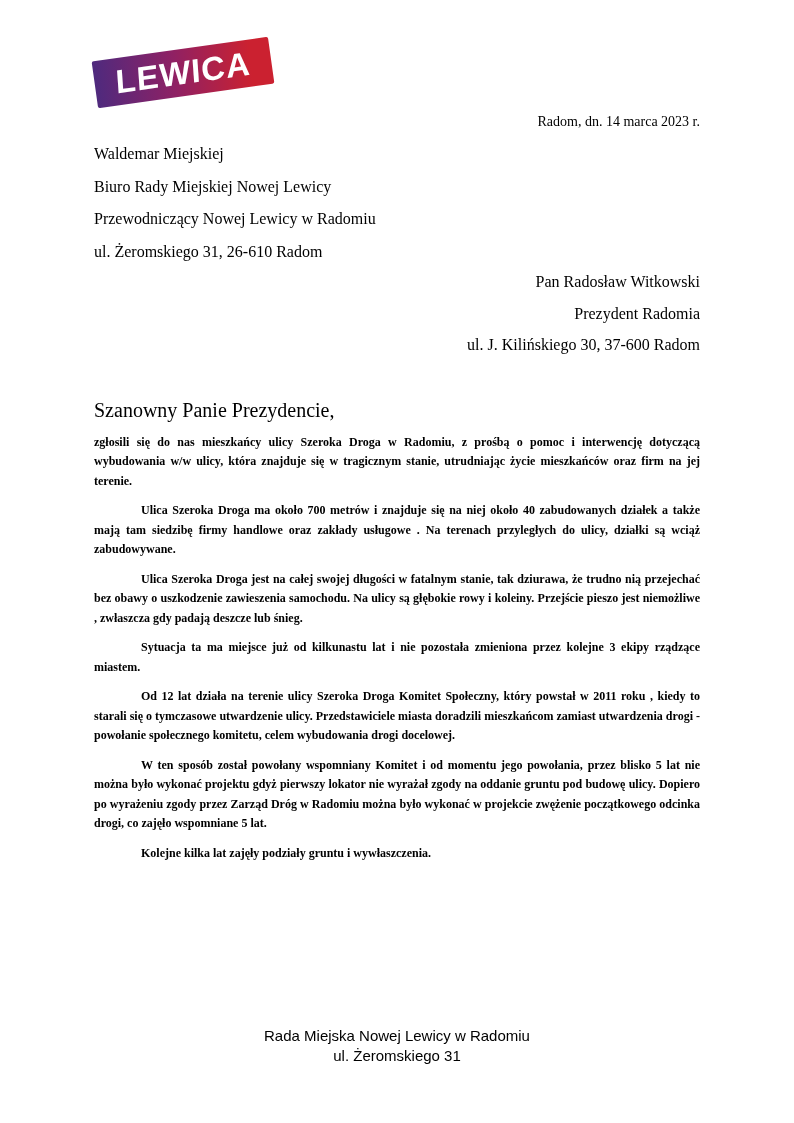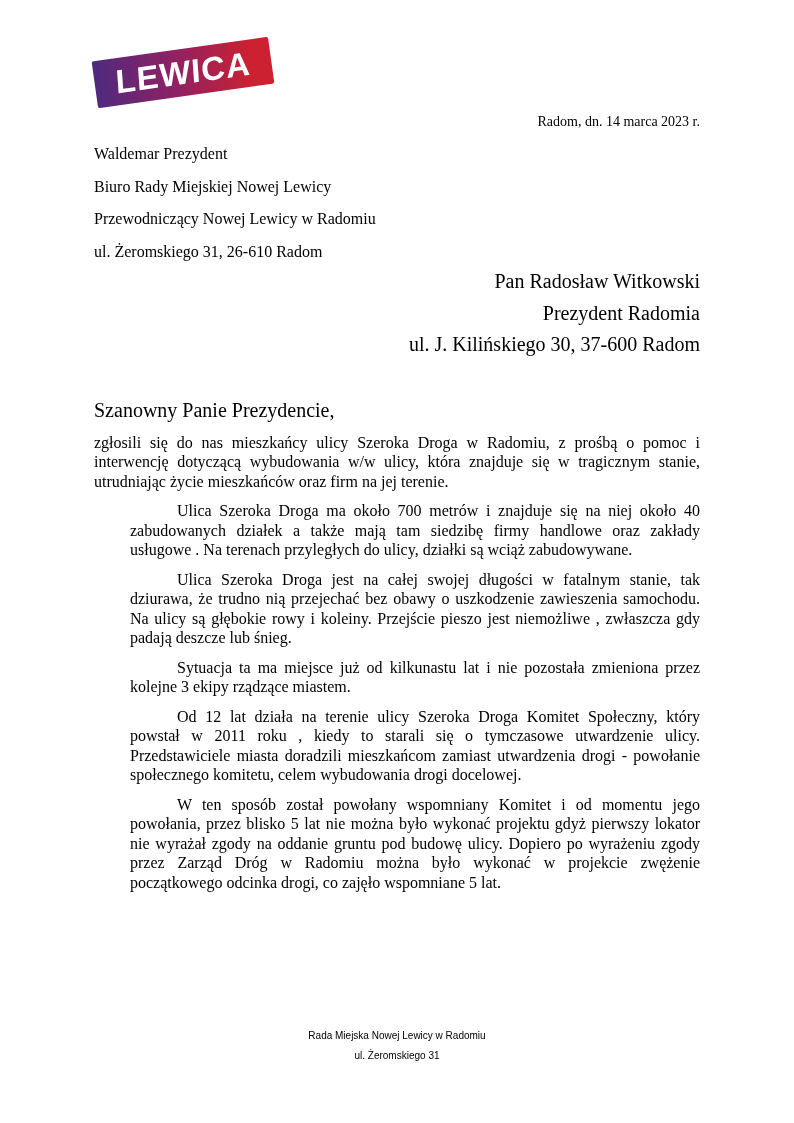--- a/index.html
+++ b/index.html
@@ -51,88 +51,90 @@
     top: 144px;
     left: 94px;
   }
   .sender-block p { margin: 0 0 13px 0; font-size: 16px; line-height: 19.5px; }
   .recipient-block {
     position: absolute;
     top: 272px;
     right: 94px;
     text-align: right;
   }
-  .recipient-block p { margin: 0 0 12px 0; font-size: 20px; line-height: 19.5px; }
+  .recipient-block p { margin: 0 0 12px 0; font-size: 16px; line-height: 19.5px; }
 
   
   .letter-body {
     position: absolute;
     top: 401px;
     left: 94px;
     width: 606px;
   }
   .salutation {
     margin: 0 0 12px 0;
     font-size: 20px;
     line-height: 19.5px;
   }
   .letter-body p.para {
     margin: 0 0 10px 0;
-    font-size: 16px;
+    font-size: 12px;
     line-height: 19.5px;
     text-align: justify;
+    font-weight: bold;
   }
-  .letter-body p.para.indent { text-indent: 47px; margin-left: 36px; }
+  .letter-body p.para.indent { text-indent: 47px; }
 
   
   .footer {
     position: absolute;
     top: 1026px;
     left: 0;
     right: 0;
     text-align: center;
     font-family: "Liberation Sans", sans-serif;
-    font-size: 10px;
+    font-size: 15px;
     line-height: 20px;
     color: #000000;
   }
   .footer p { margin: 0; }
 </style>
 </head>
 <body>
 
 <div class="page">
 
   <div class="logo" style="background: linear-gradient(92deg, rgb(78, 42, 126) 0%, rgb(143, 33, 100) 45%, rgb(203, 33, 48) 88%);">
     <span class="logo-text">LEWICA</span>
   </div>
 
   <div class="date-line">Radom, dn. 14 marca 2023 r.</div>
 
   <div class="sender-block">
-    <p>Waldemar Prezydent</p>
+    <p>Waldemar Miejskiej</p>
     <p>Biuro Rady Miejskiej Nowej Lewicy</p>
     <p>Przewodniczący Nowej Lewicy w Radomiu</p>
     <p>ul. Żeromskiego 31, 26-610 Radom</p>
   </div>
 
   <div class="recipient-block">
     <p>Pan Radosław Witkowski</p>
     <p>Prezydent Radomia</p>
     <p>ul. J. Kilińskiego 30, 37-600 Radom</p>
   </div>
 
   <div class="letter-body">
     <p class="salutation">Szanowny Panie Prezydencie,</p>
     <p class="para">zgłosili się do nas mieszkańcy ulicy Szeroka Droga w Radomiu, z prośbą o pomoc i interwencję dotyczącą wybudowania w/w ulicy, która znajduje się w tragicznym stanie, utrudniając życie mieszkańców oraz firm na jej terenie.</p>
     <p class="para indent">Ulica Szeroka Droga ma około 700 metrów i znajduje się na niej około 40 zabudowanych działek a także mają tam siedzibę firmy handlowe oraz zakłady usługowe . Na terenach przyległych do ulicy, działki są wciąż zabudowywane.</p>
     <p class="para indent">Ulica Szeroka Droga jest na całej swojej długości w fatalnym stanie, tak dziurawa, że trudno nią przejechać bez obawy o uszkodzenie zawieszenia samochodu. Na ulicy są głębokie rowy i koleiny. Przejście pieszo jest niemożliwe , zwłaszcza gdy padają deszcze lub śnieg.</p>
     <p class="para indent">Sytuacja ta ma miejsce już od kilkunastu lat i nie pozostała zmieniona przez kolejne 3 ekipy rządzące miastem.</p>
     <p class="para indent">Od 12 lat działa na terenie ulicy Szeroka Droga Komitet Społeczny, który powstał w 2011 roku , kiedy to starali się o tymczasowe utwardzenie ulicy. Przedstawiciele miasta doradzili mieszkańcom zamiast utwardzenia drogi -  powołanie społecznego komitetu, celem wybudowania drogi docelowej.</p>
     <p class="para indent">W ten sposób został powołany wspomniany Komitet i od momentu jego powołania, przez blisko 5 lat nie można było wykonać projektu gdyż pierwszy lokator nie wyrażał zgody na oddanie gruntu pod budowę ulicy. Dopiero po wyrażeniu zgody przez Zarząd Dróg w Radomiu można było wykonać w projekcie zwężenie początkowego odcinka drogi, co zajęło wspomniane 5 lat.</p>
+    <p class="para indent">Kolejne kilka lat zajęły podziały gruntu i wywłaszczenia.</p>
   </div>
 
   <div class="footer">
     <p>Rada Miejska Nowej Lewicy w Radomiu</p>
     <p>ul. Żeromskiego 31</p>
   </div>
 
 </div>
 
 </body></html>

